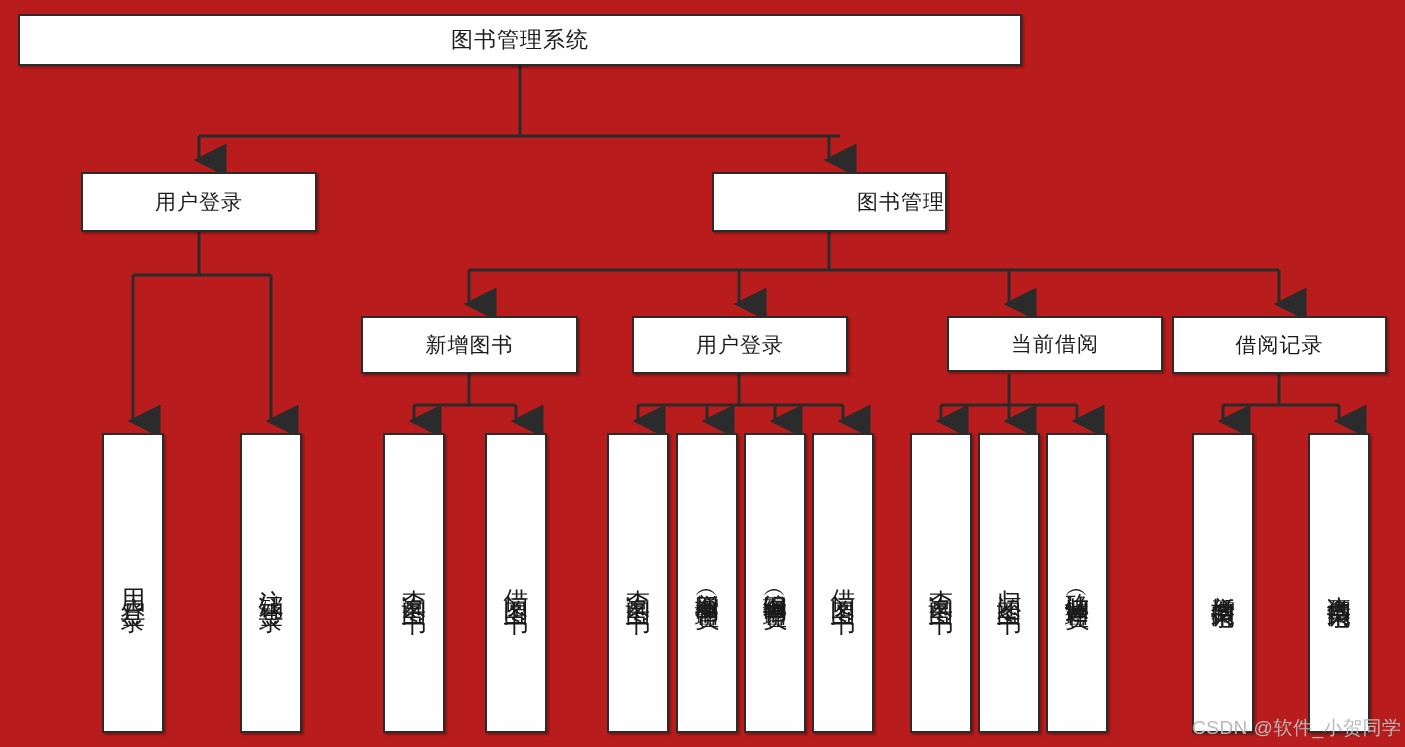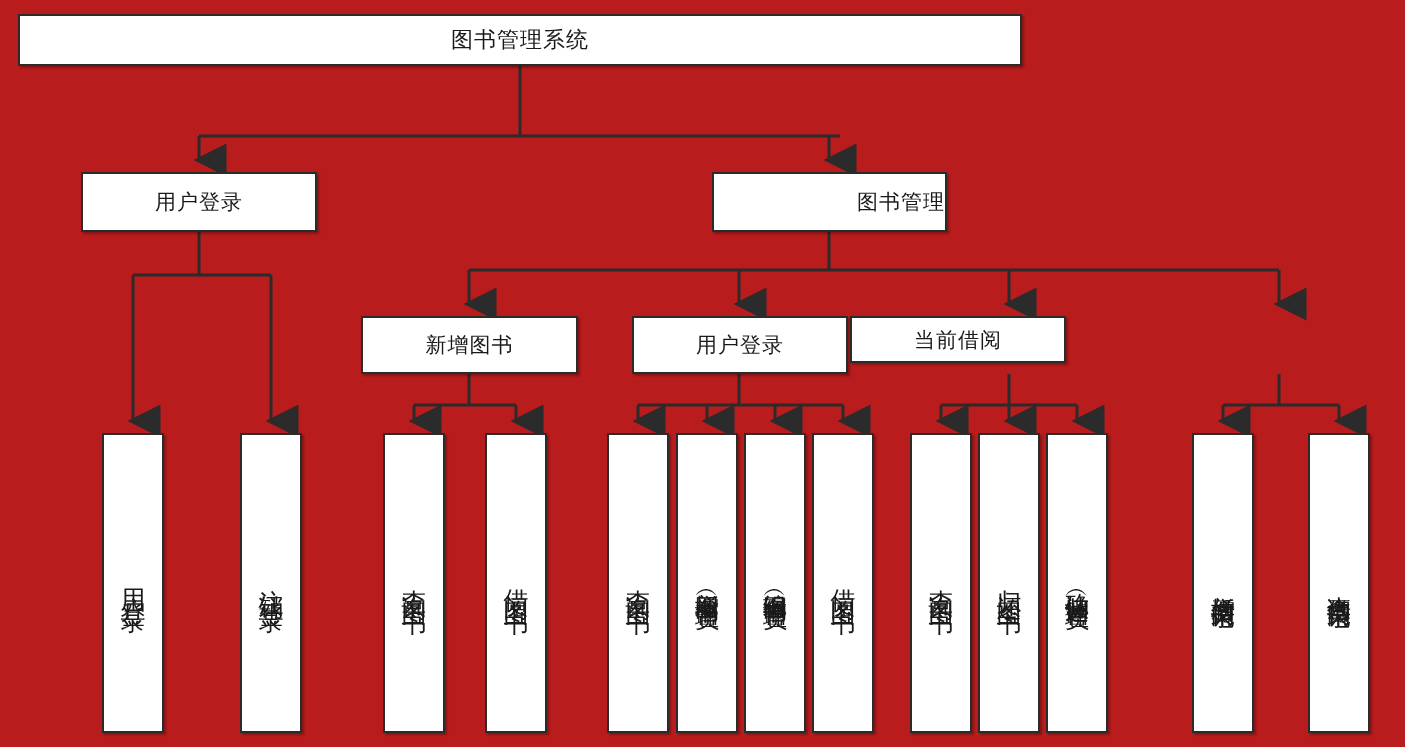--- a/index.html
+++ b/index.html
@@ -148,22 +148,25 @@
   <div class="node horiz" style="left:712px; top:172px; width:235px; height:60px;justify-content:flex-end;">
     <span class="lbl">图书管理</span>
   </div>
 
   <div class="node horiz" style="left:361px; top:316px; width:217px; height:58px;">
     <span class="lbl">新增图书</span>
   </div>
   <div class="node horiz" style="left:632px; top:316px; width:216px; height:58px;">
     <span class="lbl">用户登录</span>
   </div>
-  <div class="node horiz" style="left:850px; top:316px; width:216px; height:47px;">
+  <div class="node horiz" style="left:947px; top:316px; width:216px; height:56px;">
     <span class="lbl">当前借阅</span>
+  </div>
+  <div class="node horiz" style="left:1172px; top:316px; width:215px; height:58px;">
+    <span class="lbl">借阅记录</span>
   </div>
 
   <div class="node vert" style="left:102px; top:433px; width:62px; height:300px;">
     <span class="lbl">用户登录</span>
   </div>
   <div class="node vert" style="left:240px; top:433px; width:62px; height:300px;">
     <span class="lbl">注销登录</span>
   </div>
 
   <div class="node vert" style="left:383px; top:433px; width:62px; height:300px;">
@@ -196,14 +199,15 @@
     <span class="lbl">确认归还（管理员）</span>
   </div>
 
   <div class="node vert tight" style="left:1192px; top:433px; width:62px; height:300px;">
     <span class="lbl">新增借阅记录</span>
   </div>
   <div class="node vert tight" style="left:1308px; top:433px; width:62px; height:300px;">
     <span class="lbl">查询借阅记录</span>
   </div>
 
+  <div class="watermark">CSDN @软件_小贺同学</div>
 
 </div>
 
 </body></html>

